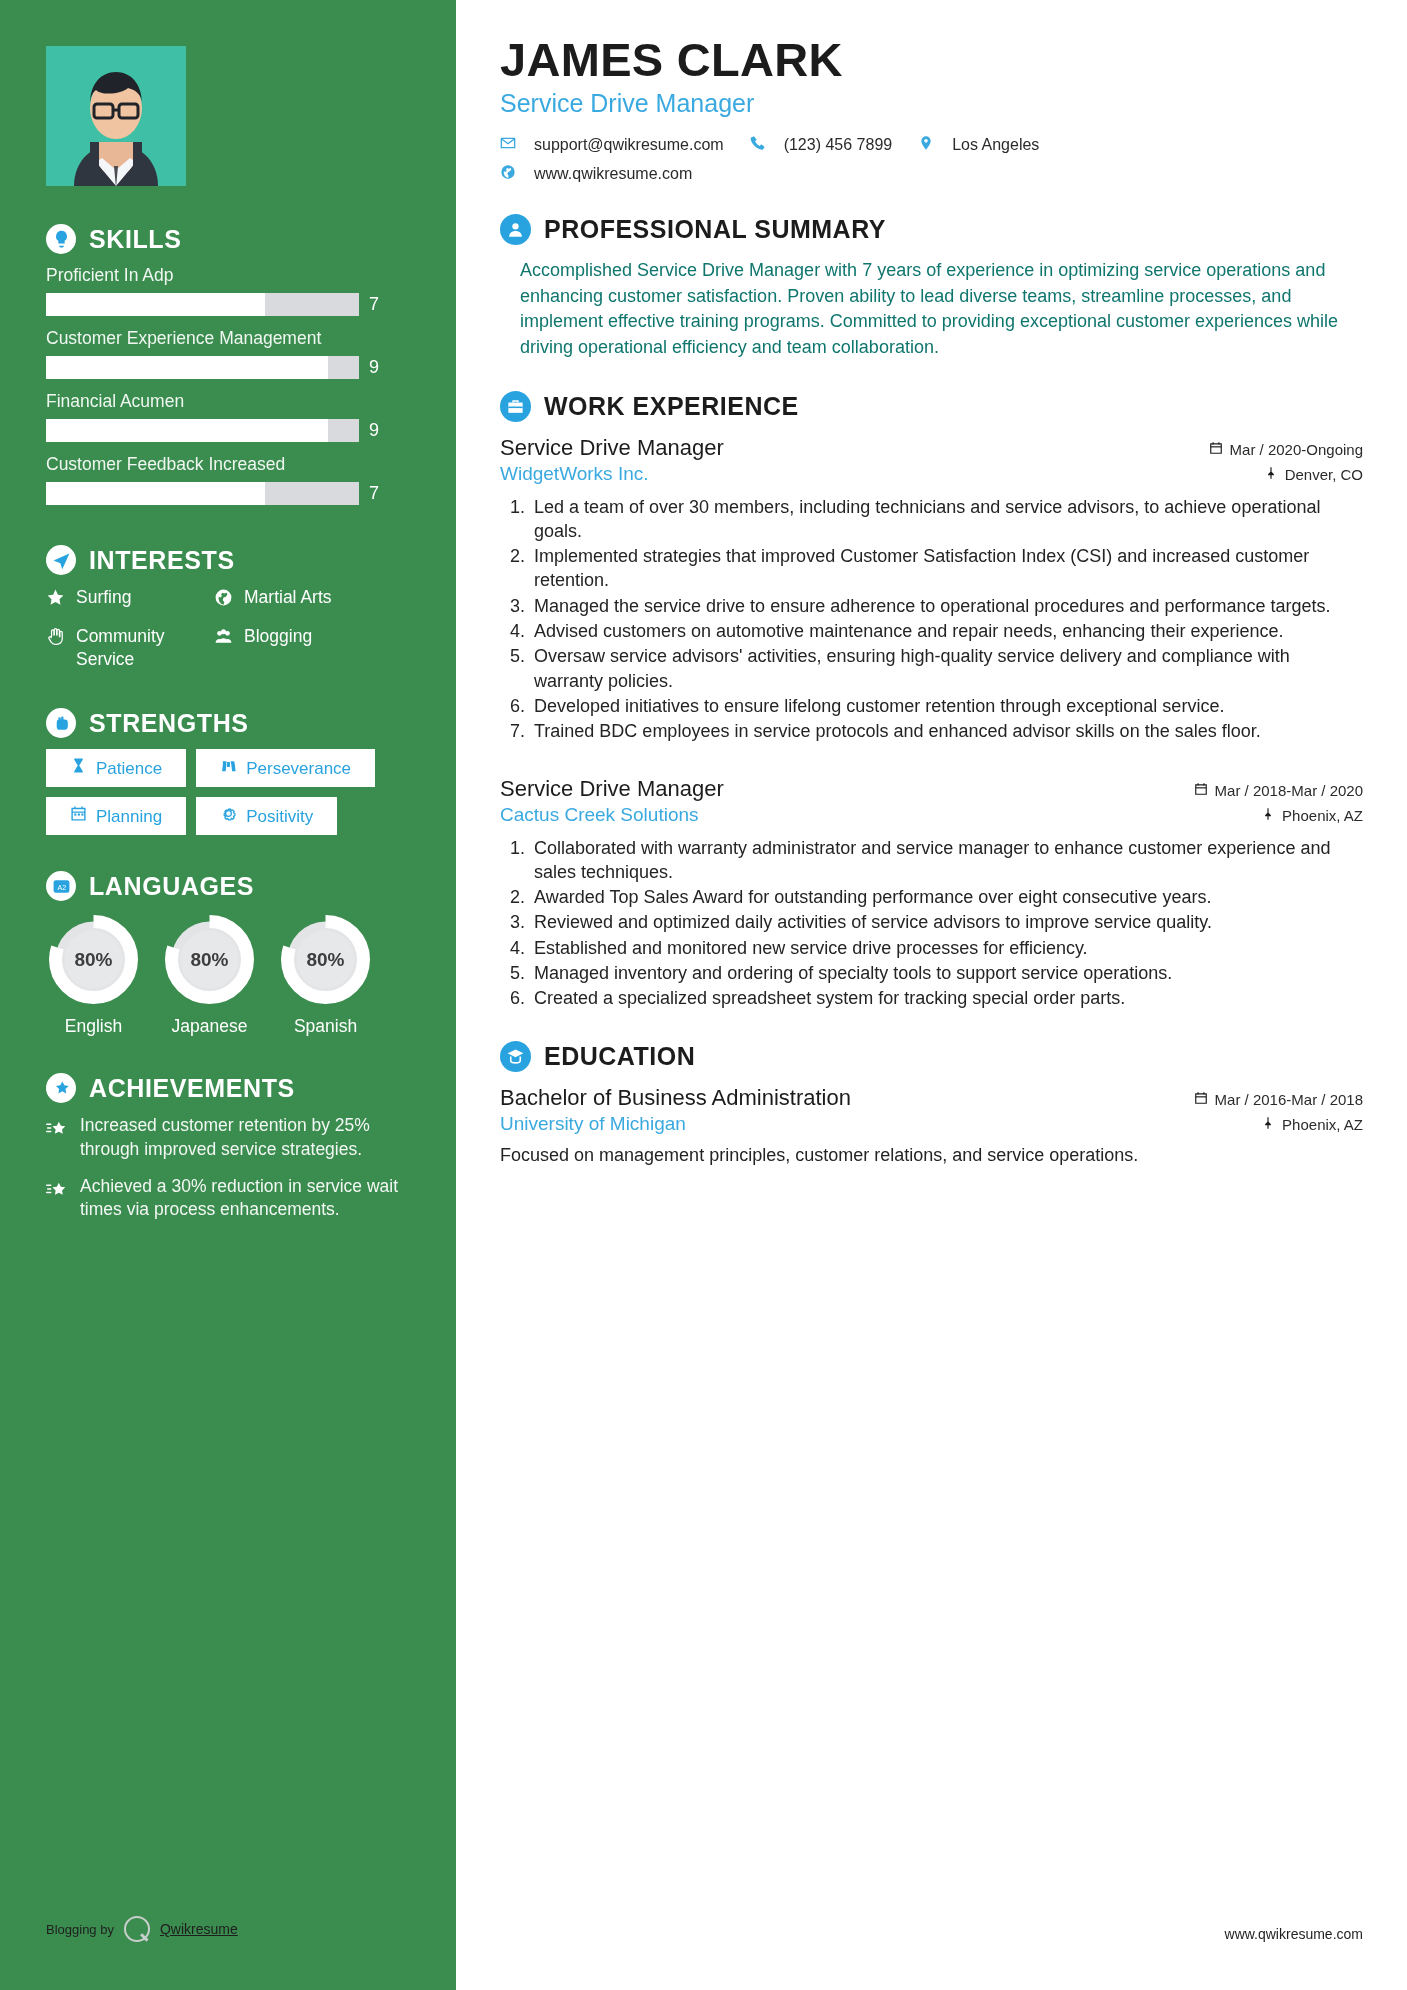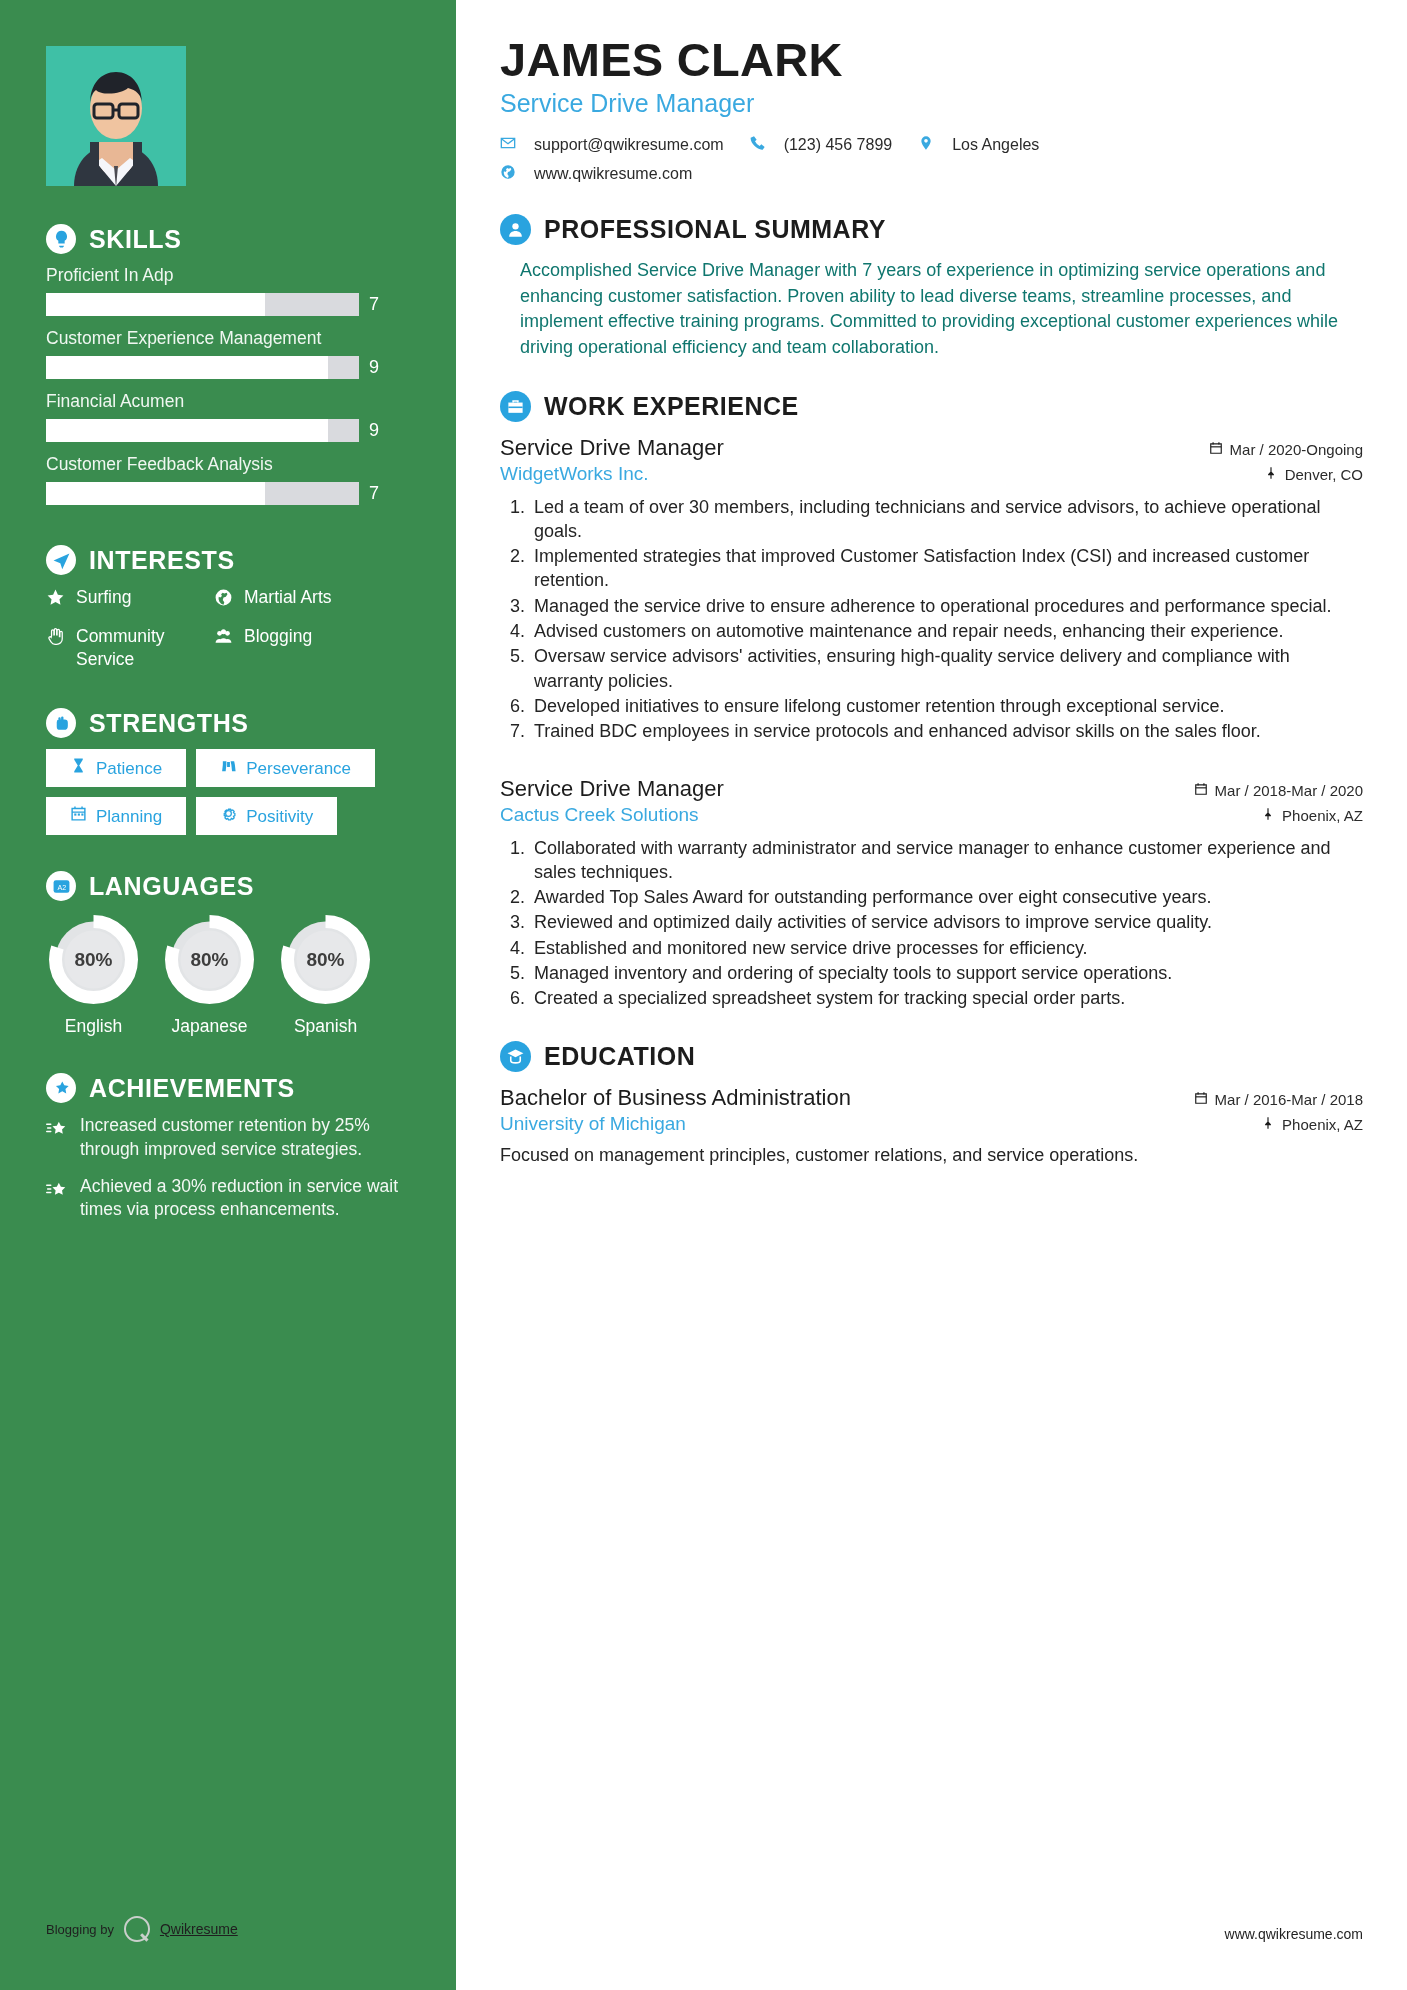--- a/index.html
+++ b/index.html
@@ -212,21 +212,21 @@
         <div class="skill">
           <div class="skill-name">Financial Acumen</div>
           <div class="skill-row">
             <div class="bar">
                 <div class="bar-fill" style="width:90%"></div>
               </div>
             <div class="bar-val">9</div>
           </div>
         </div>
         <div class="skill">
-          <div class="skill-name">Customer Feedback Analysis</div>
+          <div class="skill-name">Customer Feedback Increased</div>
           <div class="skill-row">
             <div class="bar">
                 <div class="bar-fill" style="width:70%"></div>
               </div>
             <div class="bar-val">7</div>
           </div>
         </div>
       </div>
     </section>
 
@@ -473,21 +473,21 @@
           <div class="job-meta">
             <span><svg viewBox="0 0 24 24">
                   <path d="M11 2h2v8l4 4v2h-4v6h-2v-6H7v-2l4-4z"></path>
                 </svg></span>
             <span>Denver, CO</span>
           </div>
         </div>
         <ol class="bullets">
           <li>Led a team of over 30 members, including technicians and service advisors, to achieve operational goals.</li>
           <li>Implemented strategies that improved Customer Satisfaction Index (CSI) and increased customer retention.</li>
-          <li>Managed the service drive to ensure adherence to operational procedures and performance special.</li>
+          <li>Managed the service drive to ensure adherence to operational procedures and performance targets.</li>
           <li>Advised customers on automotive maintenance and repair needs, enhancing their experience.</li>
           <li>Oversaw service advisors' activities, ensuring high-quality service delivery and compliance with warranty policies.</li>
           <li>Developed initiatives to ensure lifelong customer retention through exceptional service.</li>
           <li>Trained BDC employees in service protocols and enhanced advisor skills on the sales floor.</li>
         </ol>
       </div>
 
       <div class="job">
         <div class="job-top">
           <div class="job-title">Service Drive Manager</div>

